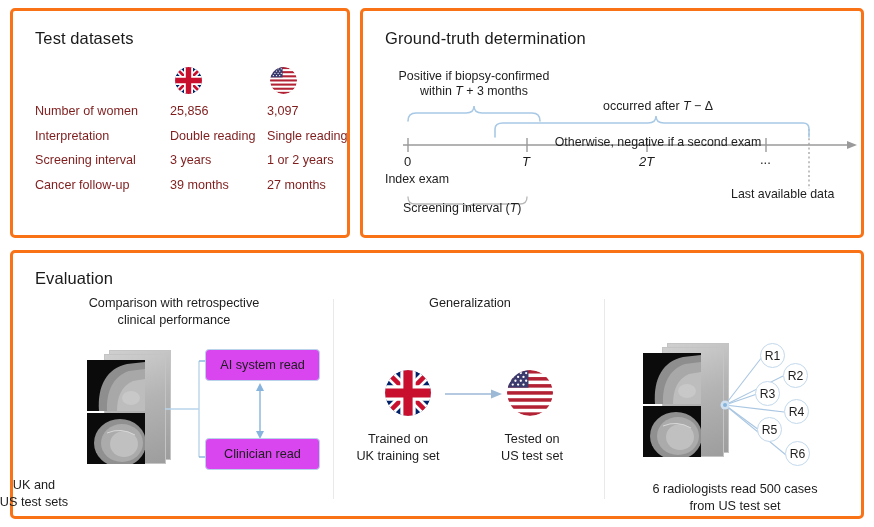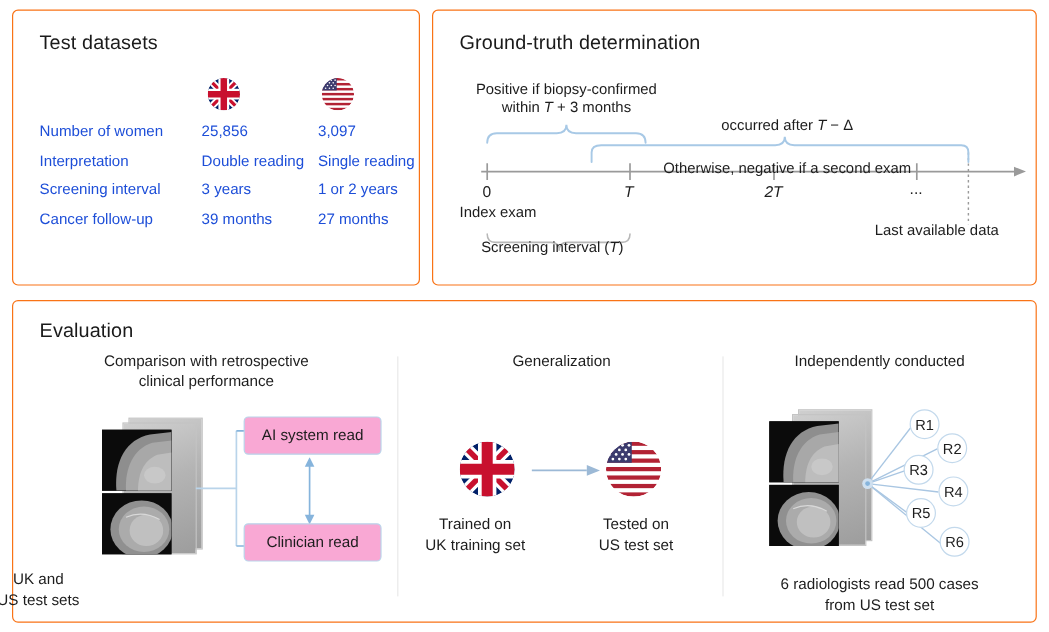--- a/index.html
+++ b/index.html
@@ -8,21 +8,21 @@
     background: #ffffff;
     font-family: "Liberation Sans", sans-serif;
     color: #1a1a1a;
     overflow: hidden;
   }
   #root { position: relative; width: 874px; height: 527px; }
 
   .panel {
     position: absolute;
     background: #ffffff;
-    border: 1px solid #f97316;
+    border: 3px solid #f97316;
     border-radius: 5px;
     padding-left: 28px;
   }
   #panel-datasets   { left: 10px;  top: 8px;   width: 340px; height: 230px; }
   #panel-groundtruth{ left: 360px; top: 8px;   width: 504px; height: 230px; }
   #panel-evaluation { left: 10px;  top: 250px; width: 854px; height: 269px; }
 
   .panel-title {
     position: absolute;
     font-size: 16.5px;
@@ -41,21 +41,21 @@
     position: absolute;
     width: 27px; height: 27px;
     border-radius: 50%;
     top: 4px;
     overflow: hidden;
   }
   .flag svg { display: block; width: 27px; height: 27px; }
   .flag-uk { left: 140px; }
   .flag-us { left: 235px; }
 
-  .ds-row { position: relative; height: 24.5px; font-size: 12.6px; color: #1d4ed8; }
+  .ds-row { position: relative; height: 24.5px; font-size: 12.6px; color: #7f1d1d; }
   .ds-label { position: absolute; left: 0;     top: 3px; white-space: nowrap; }
   .ds-uk    { position: absolute; left: 135px; top: 3px; white-space: nowrap; }
   .ds-us    { position: absolute; left: 232px; top: 3px; white-space: nowrap; }
 
   
   #gt-canvas { position: absolute; left: 0; top: 0; width: 504px; height: 230px; }
   .gt-text {
     position: absolute;
     font-size: 12.4px;
     color: #1d1d1d;
@@ -108,21 +108,21 @@
     position: absolute;
     background: #0a0a0a;
     overflow: hidden;
   }
   .mammo-img svg { display:block; }
 
   .readbox {
     position: absolute;
     border: 1px solid #b9d4ea;
     border-radius: 4px;
-    background: #f9a8d4;
+    background: #d946ef;
     font-size: 12.7px;
     color: #1d1d1d;
     display: flex;
     align-items: center;
     justify-content: center;
   }
 
   .rcircle {
     position: absolute;
     width: 25px; height: 25px;
@@ -389,21 +389,20 @@
         </svg>
       </div>
 
       <div class="eval-caption" style="left:8px; top:136px; width:110px;">Trained on</div>
       <div class="eval-caption" style="left:8px; top:153px; width:110px;">UK training set</div>
       <div class="eval-caption" style="left:142px; top:136px; width:110px;">Tested on</div>
       <div class="eval-caption" style="left:142px; top:153px; width:110px;">US test set</div>
     </div>
 
     <div class="eval-col" id="eval-col-3">
-      <div class="eval-heading" style="top:0px;">Independently conducted</div>
 
       <div class="mammo-stack" style="left:38px; top:48px; width:95px; height:115px;">
         <div class="mammo-card" style="left:24px; top:0px; width:62px; height:110px;"></div>
         <div class="mammo-card" style="left:19px; top:4px; width:62px; height:110px;"></div>
         <div class="mammo-img" style="left:0px; top:10px; width:58px; height:51px;">
           <svg width="58" height="51" viewBox="0 0 58 51">
             <rect width="58" height="51" fill="#0b0b0b"></rect>
             <path d="M12,51 C10,26 20,8 40,4 L58,2 L58,51 Z" fill="#8e8e8e"></path>
             <path d="M20,51 C19,32 26,16 42,11 L58,9 L58,51 Z" fill="#a8a8a8"></path>
             <path d="M30,51 C30,38 34,26 46,21 L58,19 L58,51 Z" fill="#bdbdbd"></path>

